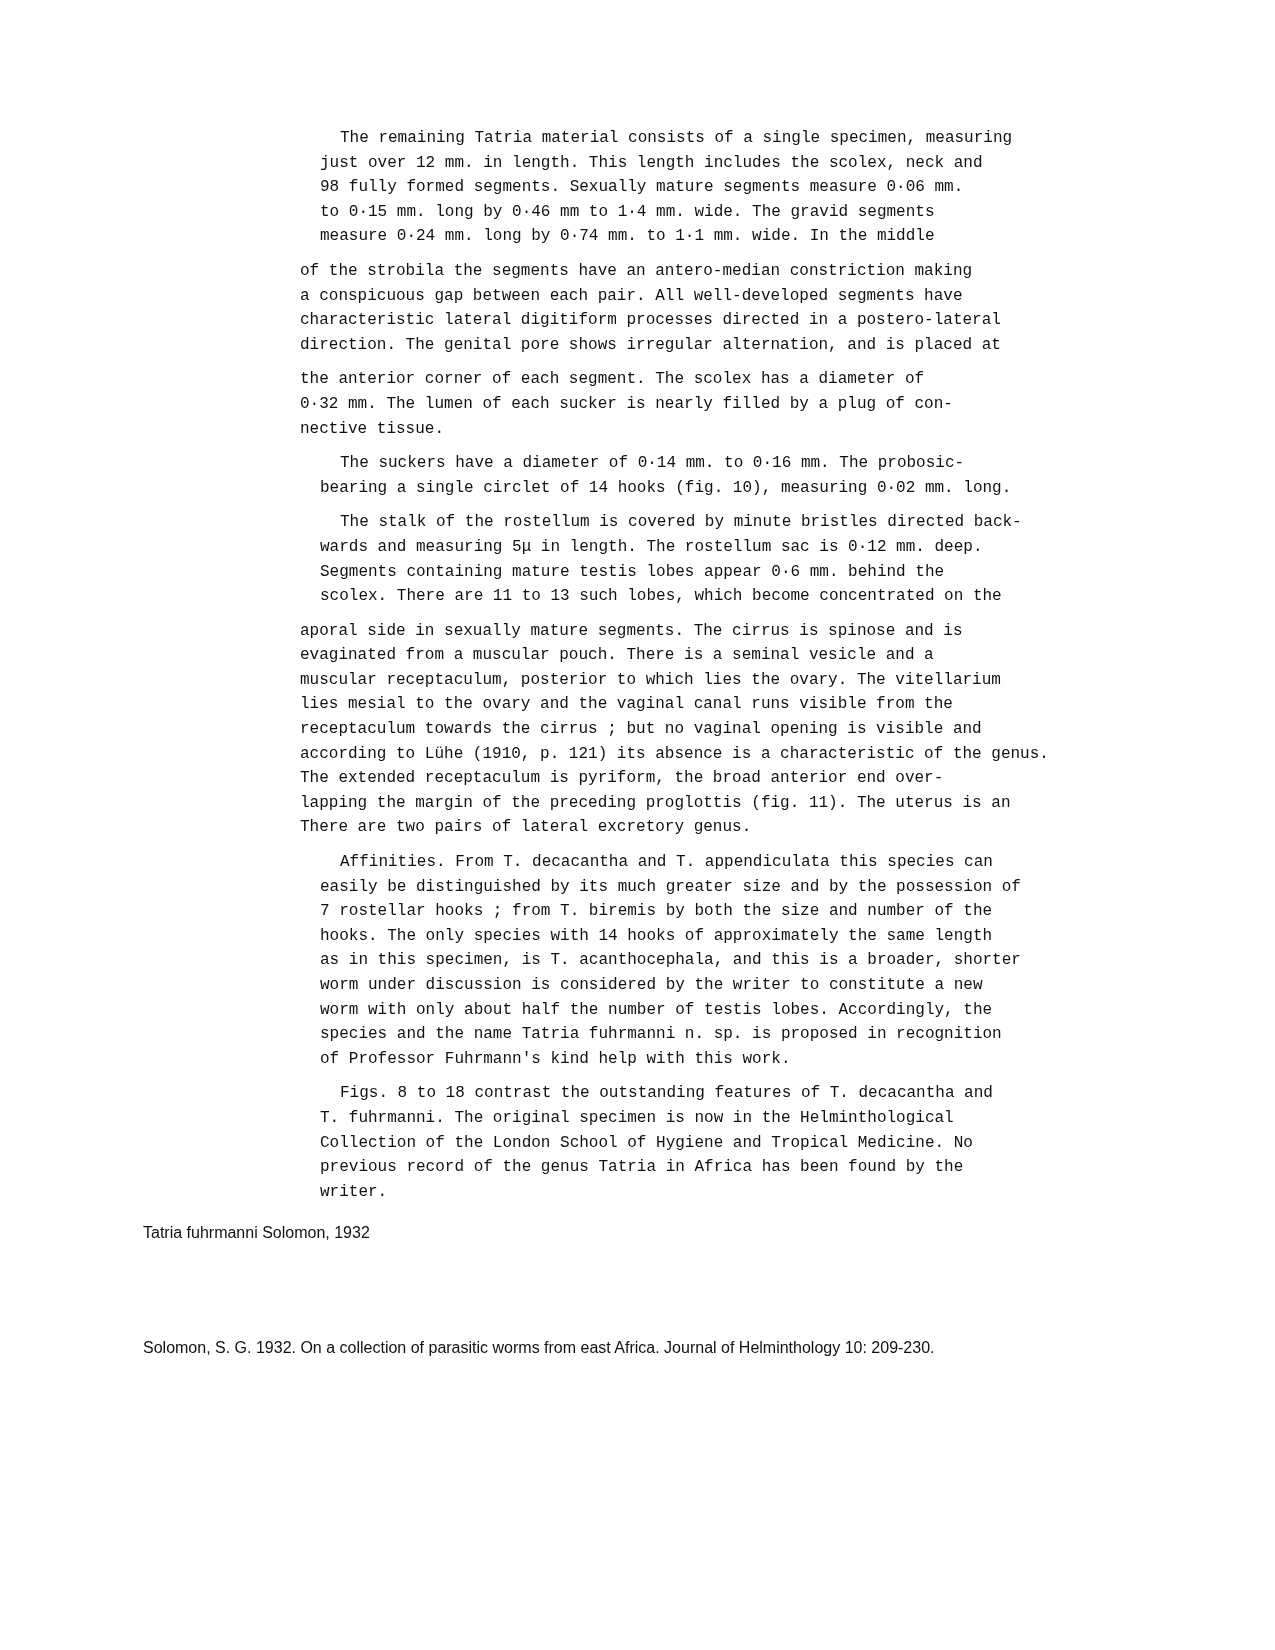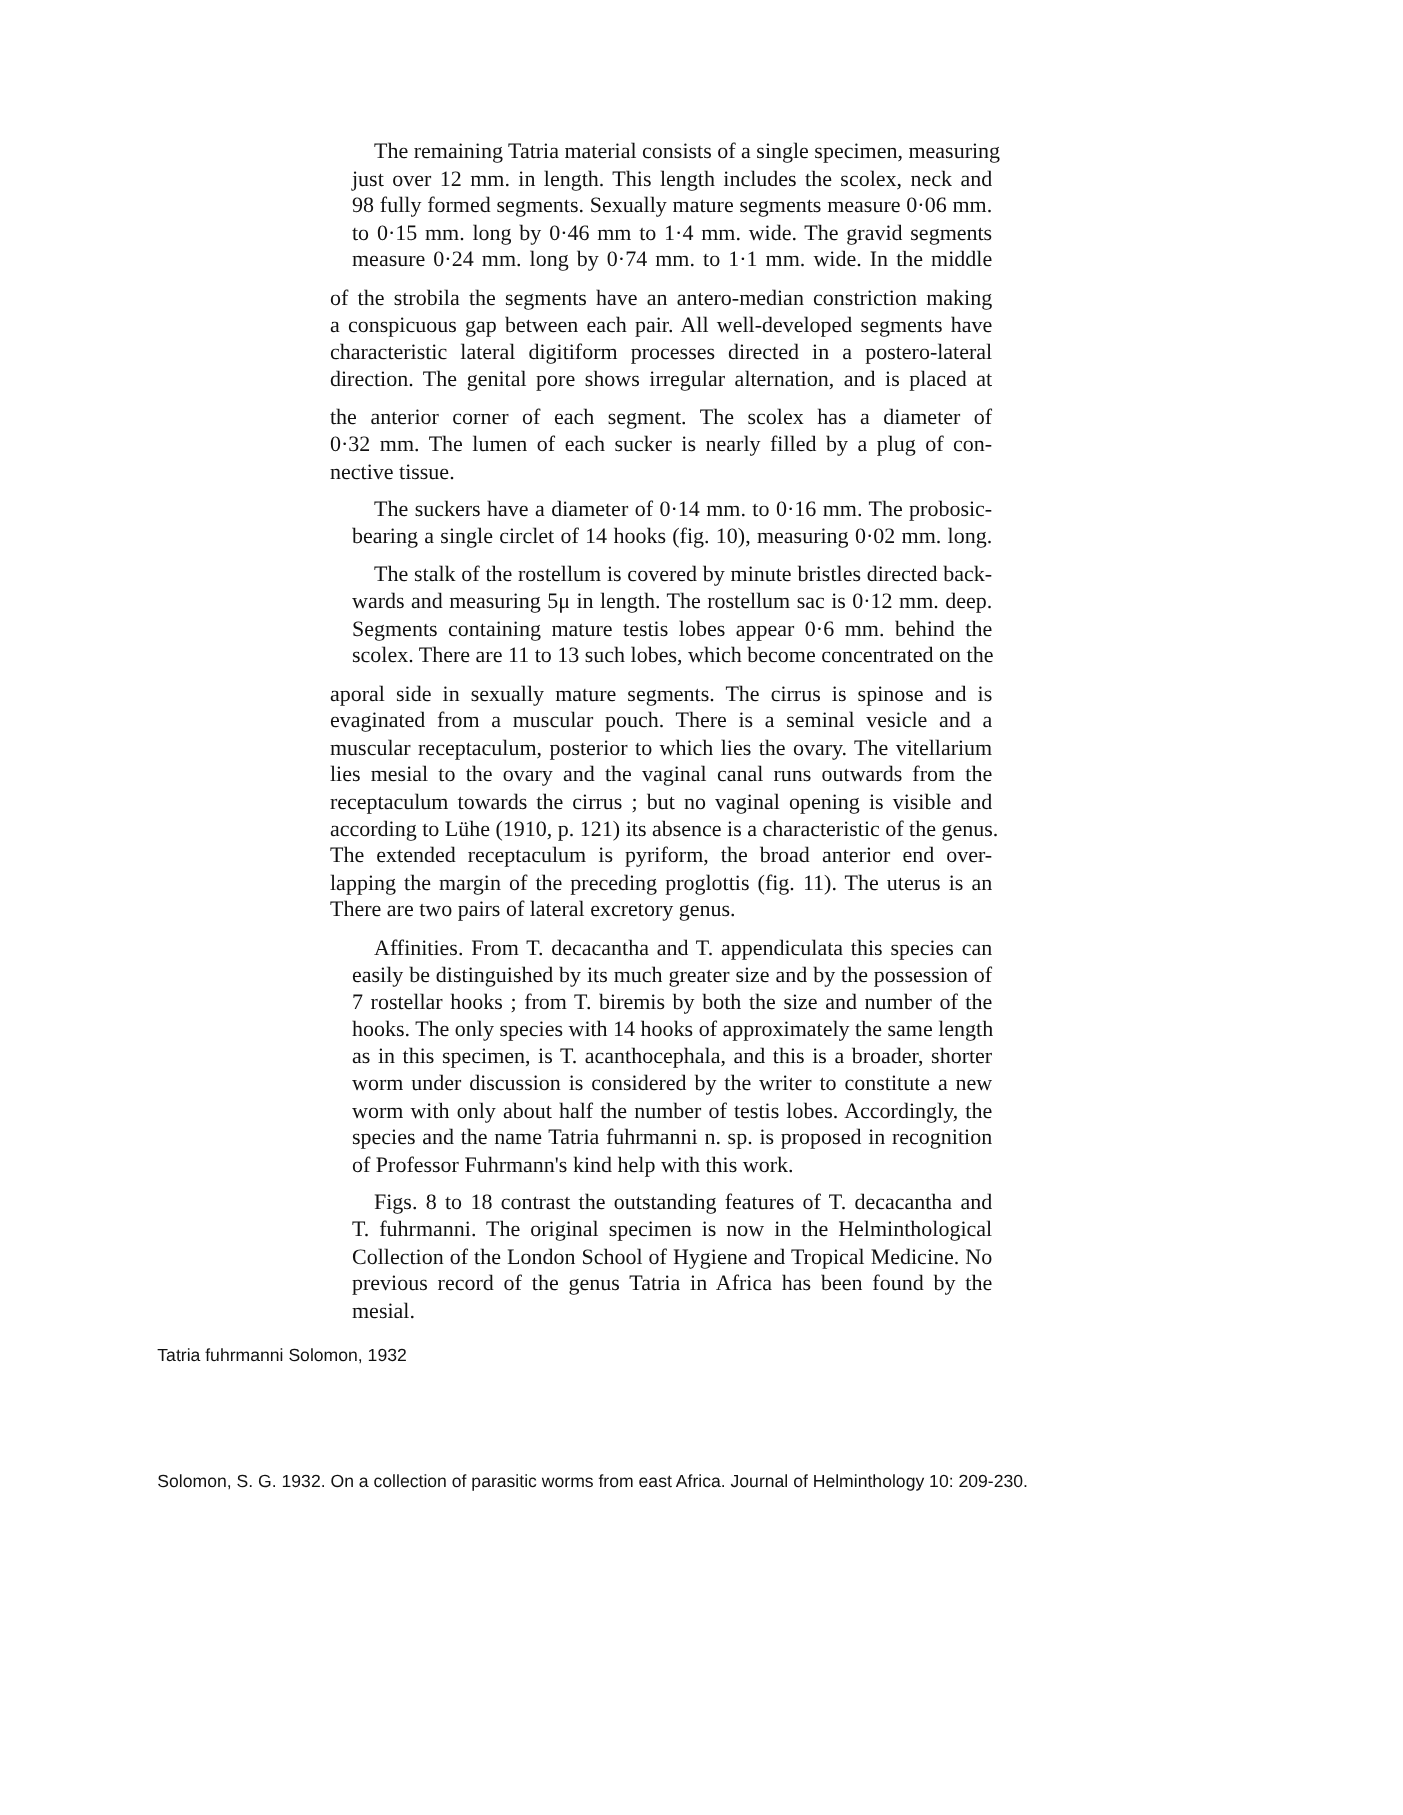--- a/index.html
+++ b/index.html
@@ -1,18 +1,18 @@
 <!DOCTYPE html>
 <html><head>
 <meta charset="utf-8">
 <style>
   html, body { margin:0; padding:0; background:#ffffff; }
   body { width:1275px; height:1650px; position:relative; overflow:hidden; color:#111; }
   .scan { position:absolute; left:300px; top:126px; width:602px;
-          font-family:Liberation Serif, serif; font-size:20px; line-height:24.6px; }
+          font-family:Liberation Mono, monospace; font-size:16px; line-height:24.6px; }
   .para { margin:0; text-align:justify; text-indent:20px; }
   .para.cont { text-indent:0; }
   .gap { height:10px; }
   .ln { display:block; text-align:justify; text-align-last:justify; white-space:nowrap; overflow:visible; }
   .ln.last { text-align-last:left; }
   .ln.ind { padding-left:20px; }
   .footer-title { position:absolute; left:143px; top:1224px; font-family:"Liberation Sans","DejaVu Sans",sans-serif; font-size:16px; }
   .footer-cite { position:absolute; left:143px; top:1337px; width:910px; font-family:"Liberation Sans","DejaVu Sans",sans-serif; font-size:16px; line-height:22px; }
 </style>
 </head>
@@ -50,21 +50,21 @@
     <span class="ln ind">The stalk of the rostellum is covered by minute bristles directed back-</span>
     <span class="ln">wards and measuring 5μ in length.  The rostellum sac is 0·12 mm. deep.</span>
     <span class="ln">Segments containing mature testis lobes appear 0·6 mm. behind the</span>
     <span class="ln">scolex.  There are 11 to 13 such lobes, which become concentrated on the</span>
   </div>
   <div class="gap"></div>
   <div class="para cont">
     <span class="ln">aporal side in sexually mature segments.  The cirrus is spinose and is</span>
     <span class="ln">evaginated from a muscular pouch.  There is a seminal vesicle and a</span>
     <span class="ln">muscular receptaculum, posterior to which lies the ovary.  The vitellarium</span>
-    <span class="ln">lies mesial to the ovary and the vaginal canal runs outwards from the</span>
+    <span class="ln">lies mesial to the ovary and the vaginal canal runs visible from the</span>
     <span class="ln">receptaculum towards the cirrus ;  but no vaginal opening is visible and</span>
     <span class="ln">according to Lühe (1910, p. 121) its absence is a characteristic of the genus.</span>
     <span class="ln">The extended receptaculum is pyriform, the broad anterior end over-</span>
     <span class="ln">lapping the margin of the preceding proglottis (fig. 11).  The uterus is an</span>
     <span class="ln last">There are two pairs of lateral excretory genus.</span>
   </div>
   <div class="gap"></div>
   <div class="para">
     <span class="ln ind">Affinities.  From T. decacantha and T. appendiculata this species can</span>
     <span class="ln">easily be distinguished by its much greater size and by the possession of</span>
@@ -75,18 +75,18 @@
     <span class="ln">worm with only about half the number of testis lobes.  Accordingly, the</span>
     <span class="ln">species and the name Tatria fuhrmanni n. sp. is proposed in recognition</span>
     <span class="ln last">of Professor Fuhrmann's kind help with this work.</span>
   </div>
   <div class="gap"></div>
   <div class="para">
     <span class="ln ind">Figs. 8 to 18 contrast the outstanding features of T. decacantha and</span>
     <span class="ln">T. fuhrmanni.  The original specimen is now in the Helminthological</span>
     <span class="ln">Collection of the London School of Hygiene and Tropical Medicine.  No</span>
     <span class="ln">previous record of the genus Tatria in Africa has been found by the</span>
-    <span class="ln last">mesial.</span>
+    <span class="ln last">writer.</span>
   </div>
 </div>
 
 <div class="footer-title">Tatria fuhrmanni Solomon, 1932</div>
 <div class="footer-cite">Solomon, S. G. 1932. On a collection of parasitic worms from east Africa. Journal of Helminthology 10: 209-230.</div>
 
 </body></html>

